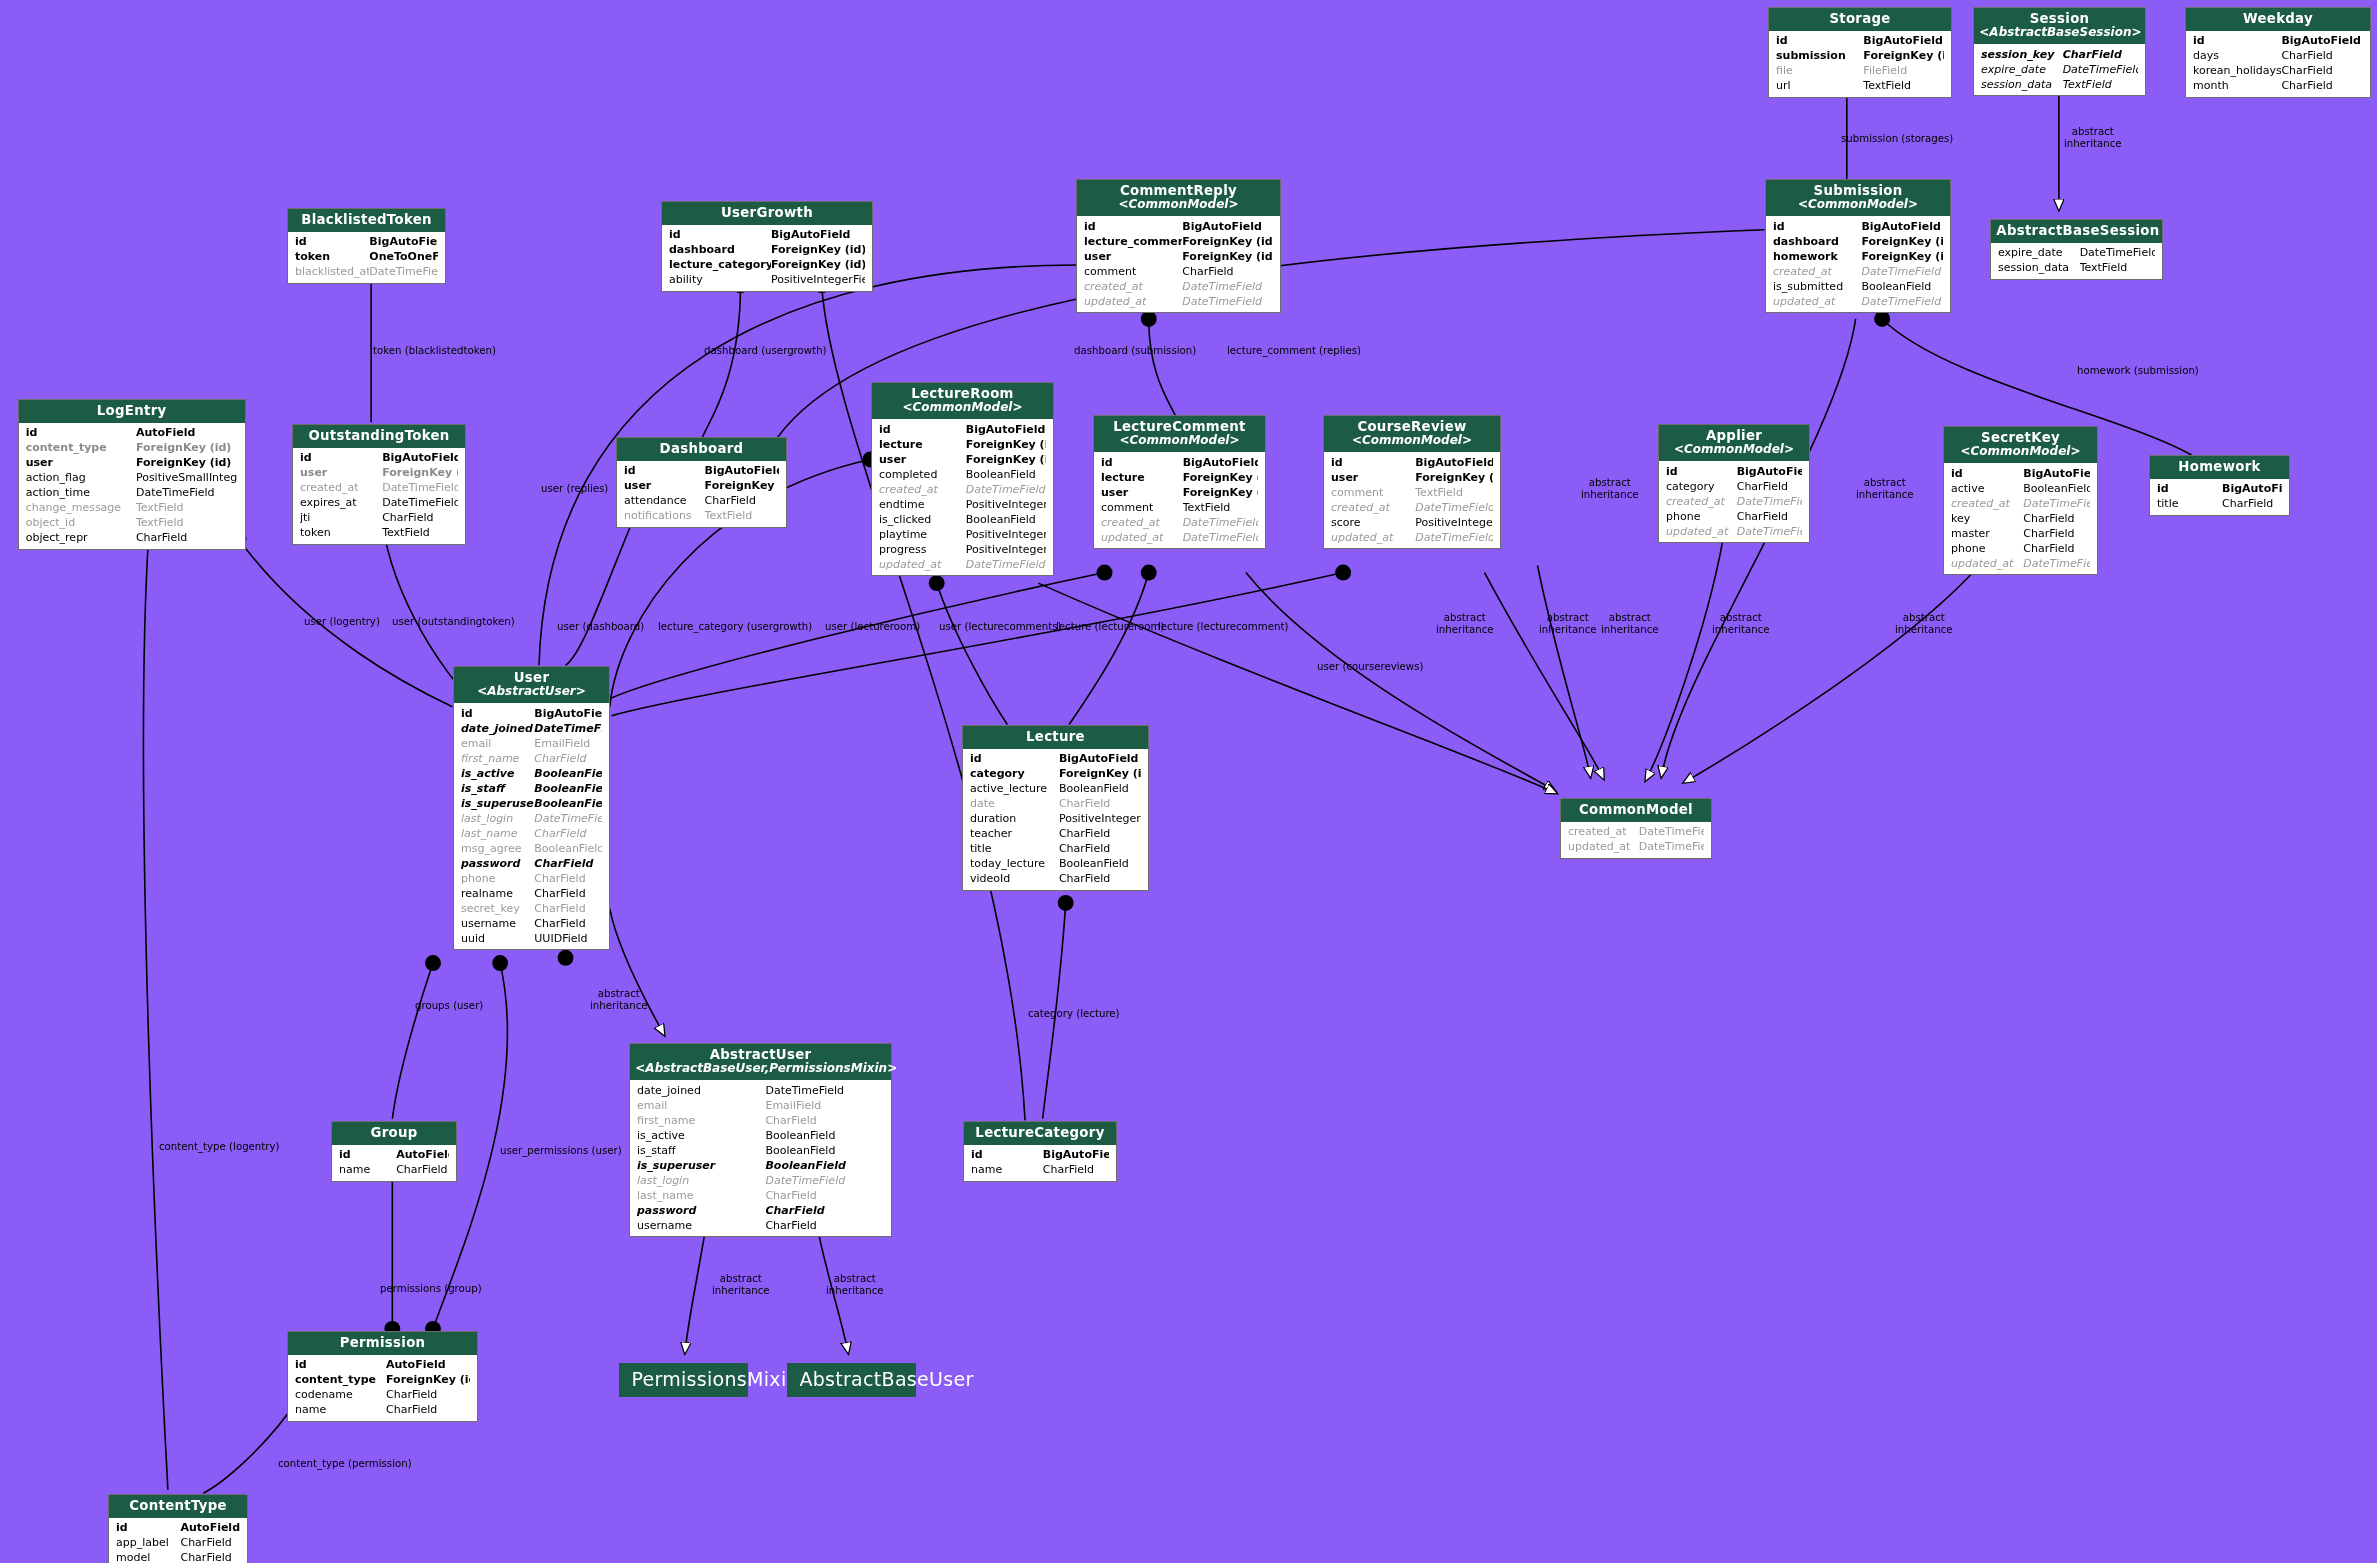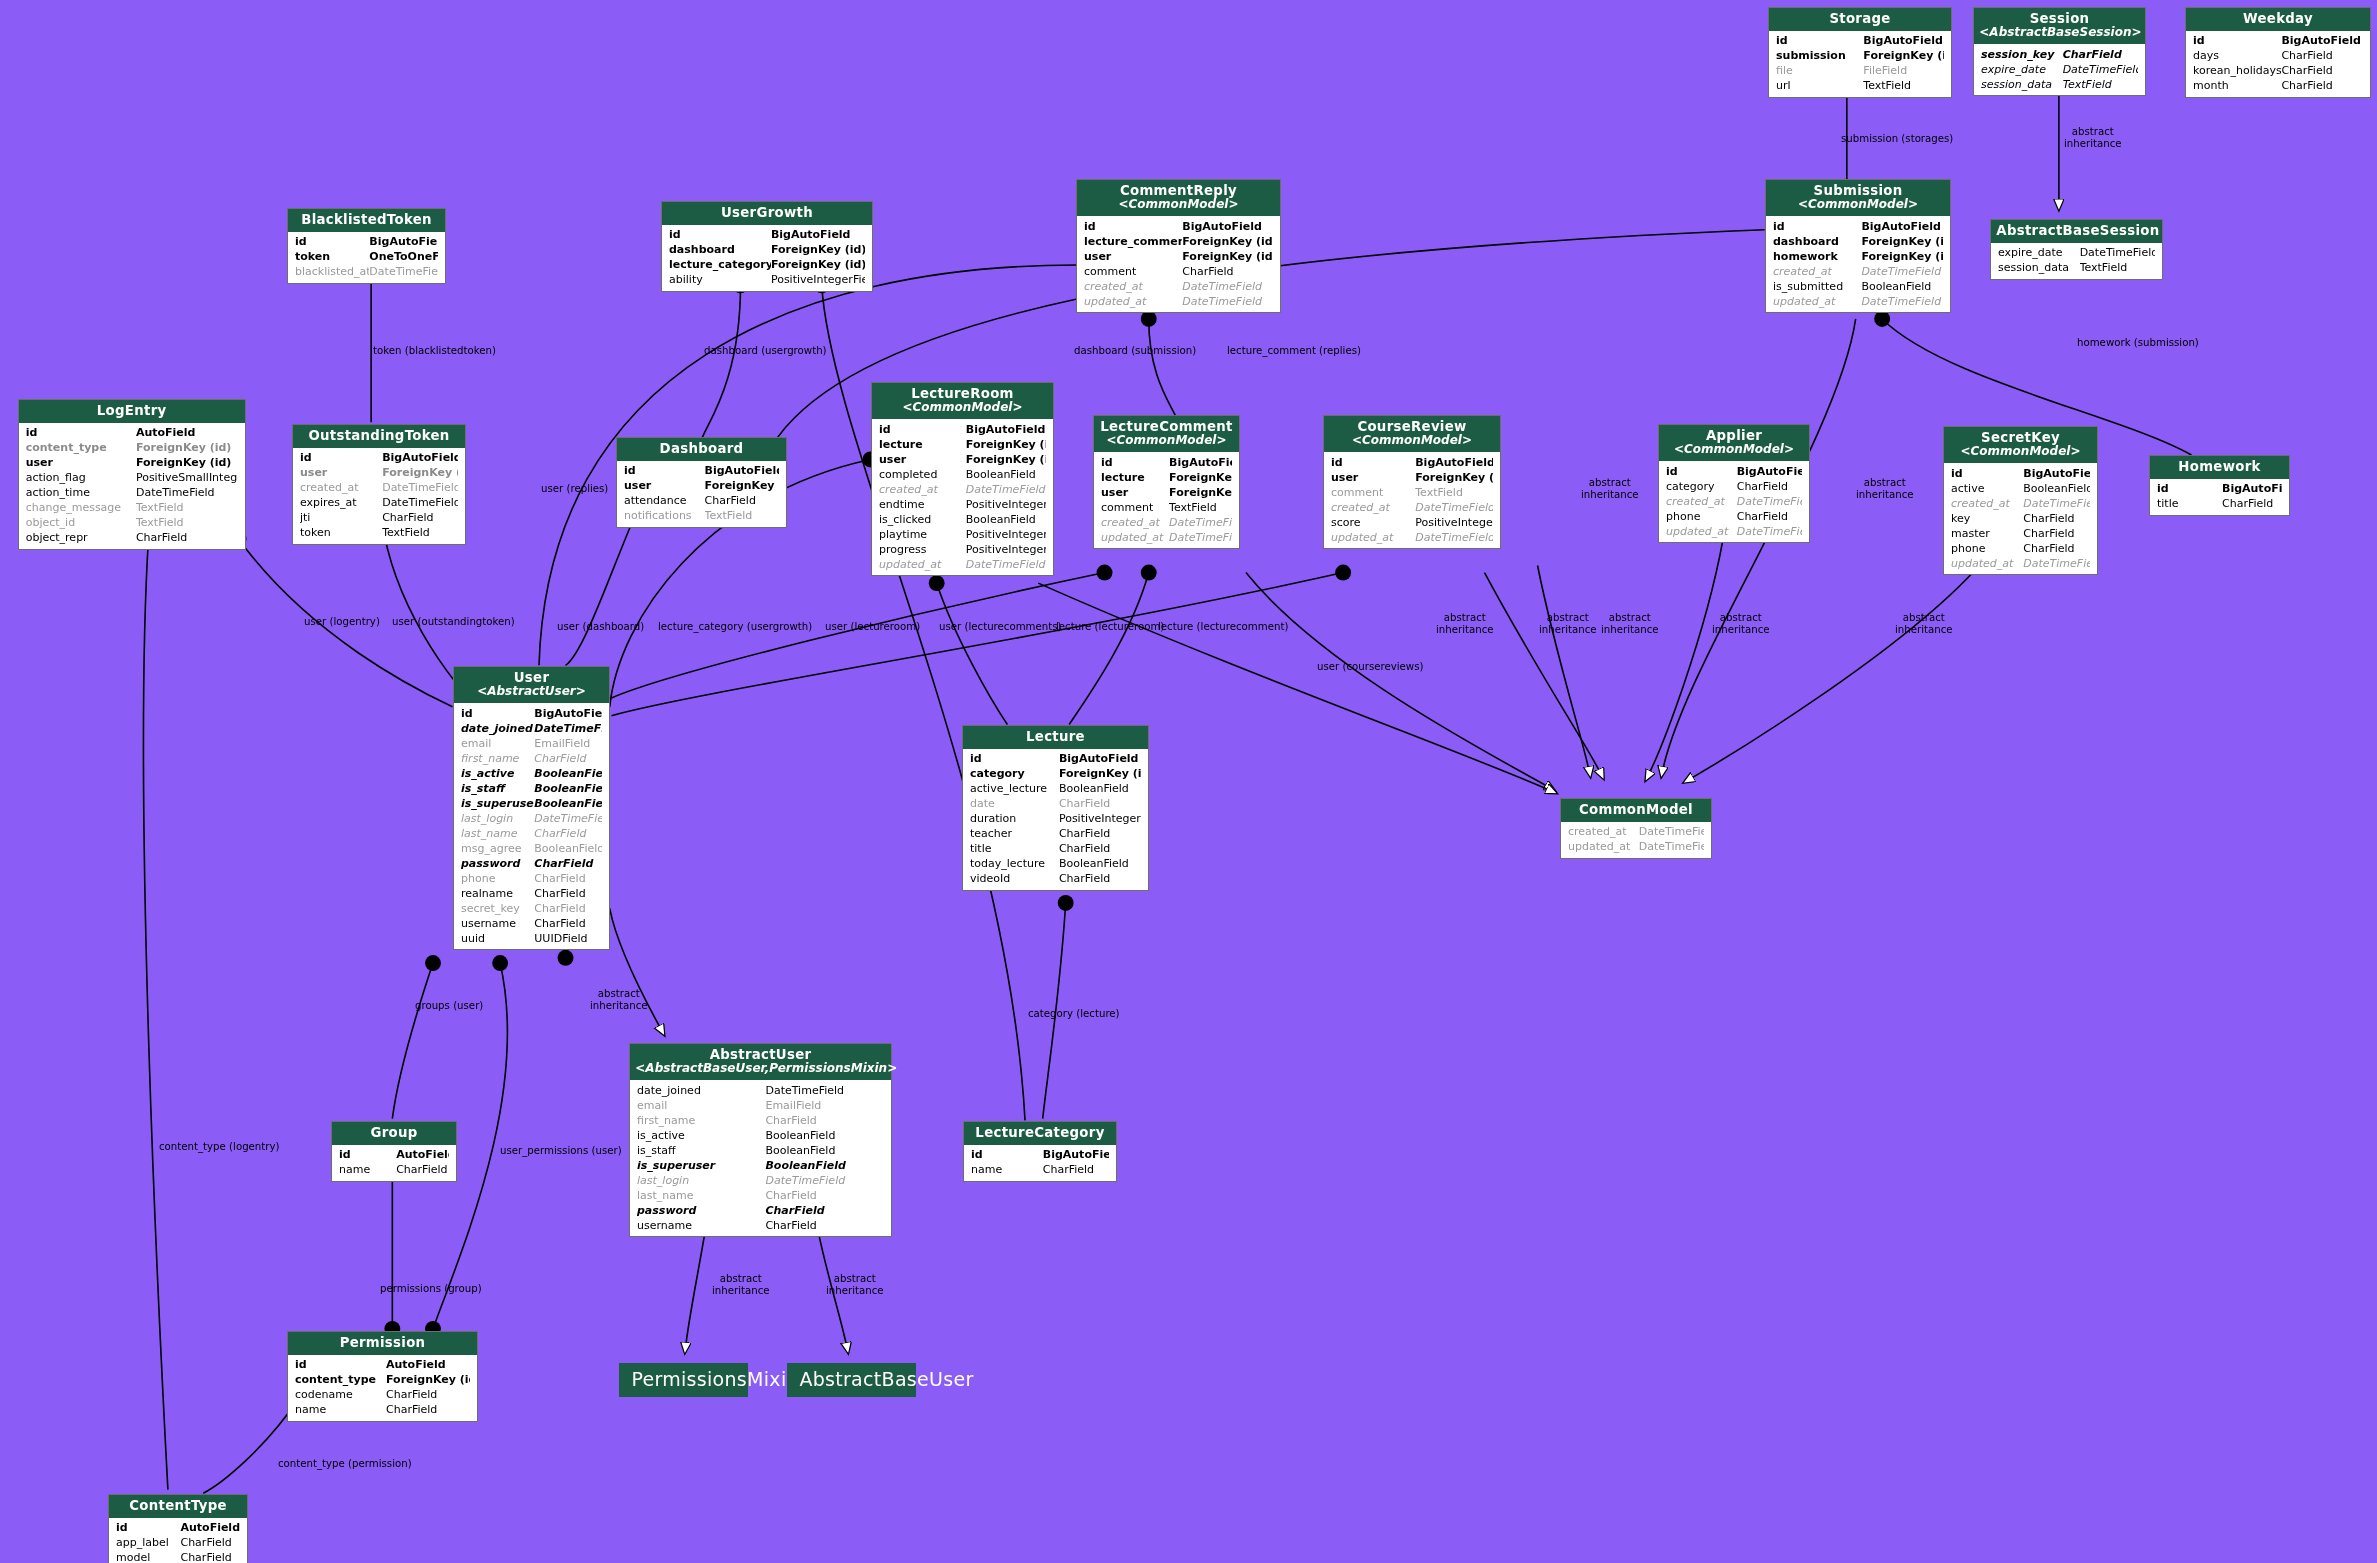--- a/index.html
+++ b/index.html
@@ -489,21 +489,21 @@
           <div class="row s-normal">
             <span class="fname">progress</span>
             <span class="ftype">PositiveIntegerField</span>
           </div>
           <div class="row s-italg">
             <span class="fname">updated_at</span>
             <span class="ftype">DateTimeField</span>
           </div>
         </div>
       </div>
-      <div class="entity" style="left: 1093px; top: 415px; width: 147px;">
+      <div class="entity" style="left: 1093px; top: 415px; width: 173px;">
         <div class="hdr"><span>LectureComment</span><span class="base">&lt;CommonModel&gt;</span></div>
         <div class="rows">
           <div class="row s-bold">
             <span class="fname">id</span>
             <span class="ftype">BigAutoField</span>
           </div>
           <div class="row s-bold">
             <span class="fname">lecture</span>
             <span class="ftype">ForeignKey (id)</span>
           </div>
@@ -863,21 +863,21 @@
       <div class="entity plain" style="left: 787px; top: 1363px; width: 129px;">
         <div class="hdr">AbstractBaseUser</div>
       </div>
     </div>
   <div id="label-layer">
       <div class="elabel" style="left: 373px; top: 345px;">token (blacklistedtoken)</div>
       <div class="elabel" style="left: 704px; top: 345px;">dashboard (usergrowth)</div>
       <div class="elabel" style="left: 1074px; top: 345px;">dashboard (submission)</div>
       <div class="elabel" style="left: 1227px; top: 345px;">lecture_comment (replies)</div>
       <div class="elabel" style="left: 1841px; top: 133px;">submission (storages)</div>
-      <div class="elabel" style="left: 2060px; top: 337px; padding-left: 17px;">homework (submission)</div>
+      <div class="elabel" style="left: 2060px; top: 365px; padding-left: 17px;">homework (submission)</div>
       <div class="elabel two" style="left: 2064px; top: 126px;">abstract
 inheritance</div>
       <div class="elabel" style="left: 541px; top: 483px;">user (replies)</div>
       <div class="elabel" style="left: 304px; top: 616px;">user (logentry)</div>
       <div class="elabel" style="left: 392px; top: 616px;">user (outstandingtoken)</div>
       <div class="elabel" style="left: 557px; top: 621px;">user (dashboard)</div>
       <div class="elabel" style="left: 658px; top: 621px;">lecture_category (usergrowth)</div>
       <div class="elabel" style="left: 825px; top: 621px;">user (lectureroom)</div>
       <div class="elabel" style="left: 939px; top: 621px;">user (lecturecomments)</div>
       <div class="elabel" style="left: 1056px; top: 621px;">lecture (lectureroom)</div>

